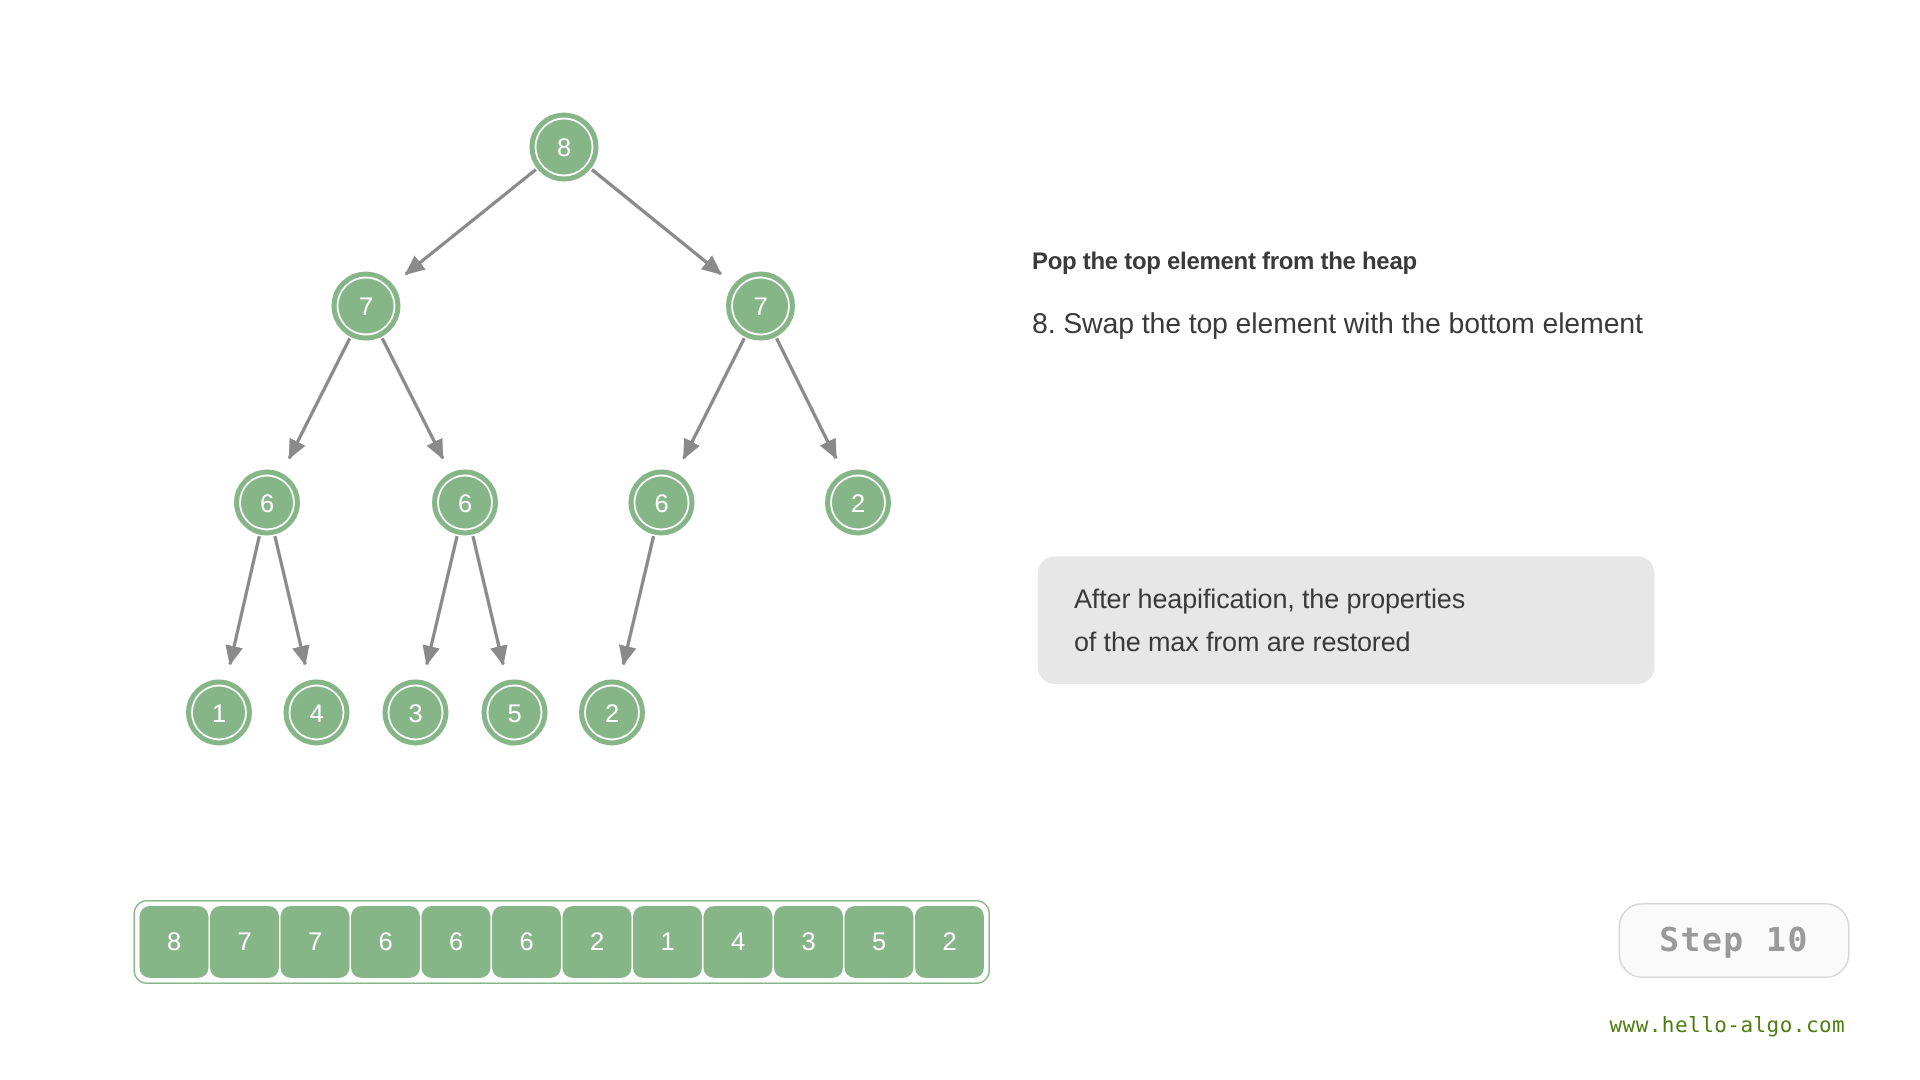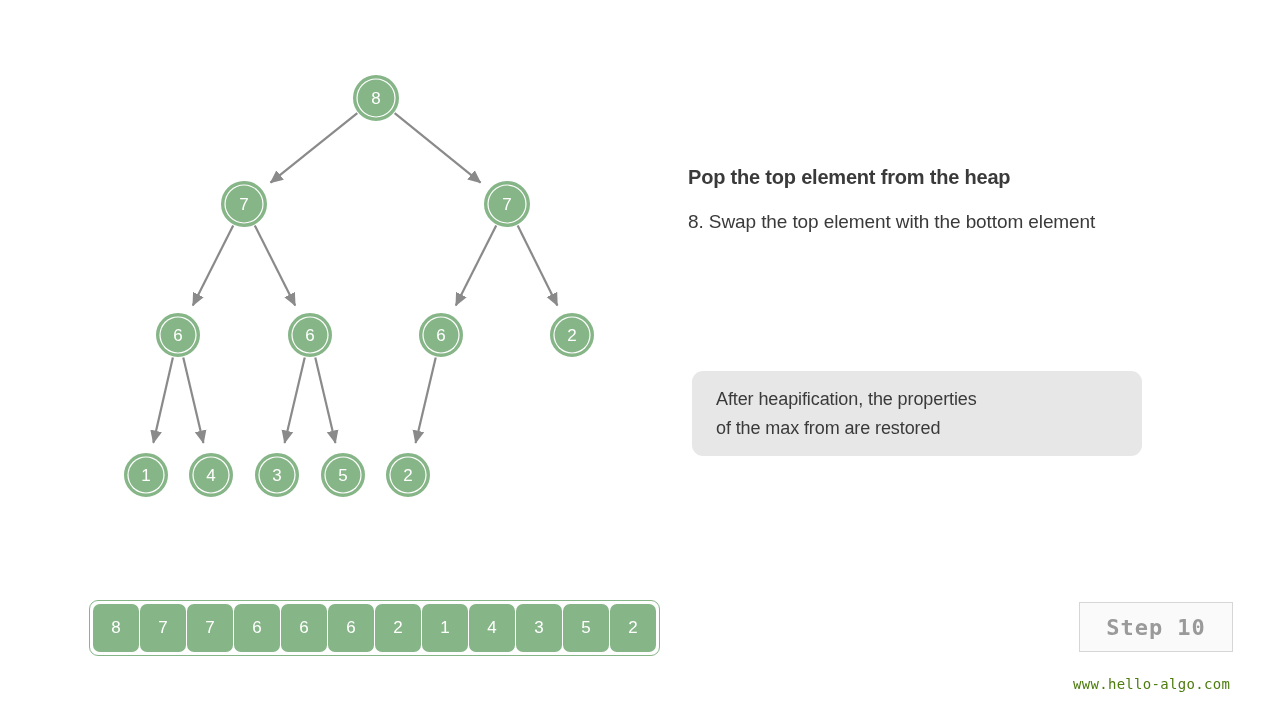--- a/index.html
+++ b/index.html
@@ -78,37 +78,37 @@
   }
 
   
   #panel {
     position: absolute;
     left: 688px;
     top: 166px;
     width: 560px;
   }
   #panel-title {
-    font-size: 20px;
+    font-size: 16px;
     font-weight: bold;
     color: #3a3a3a;
     letter-spacing: -0.2px;
     margin: 0 0 22px 0;
   }
   .step-line {
     font-size: 19px;
     color: #3a3a3a;
     margin: 0 0 29px 0;
     letter-spacing: -0.1px;
   }
   #callout {
     position: absolute;
     left: 692px;
     top: 371px;
-    width: 450px;
+    width: 411px;
     height: 85px;
     box-sizing: border-box;
     background: #e7e7e7;
     border-radius: 11px;
     padding: 14px 24px 0 24px;
   }
   .callout-line {
     font-size: 18px;
     color: #3a3a3a;
     line-height: 29px;
@@ -117,21 +117,21 @@
 
   
   #step-badge {
     position: absolute;
     left: 1079px;
     top: 602px;
     width: 154px;
     height: 50px;
     box-sizing: border-box;
     border: 1.4px solid #d6d6d6;
-    border-radius: 0;
+    border-radius: 16px;
     background: #fafafa;
     display: flex;
     align-items: center;
     justify-content: center;
     color: #9a9a9a;
     font-family: "DejaVu Sans Mono", monospace;
     font-size: 22px;
     font-weight: bold;
     letter-spacing: 1px;
   }

